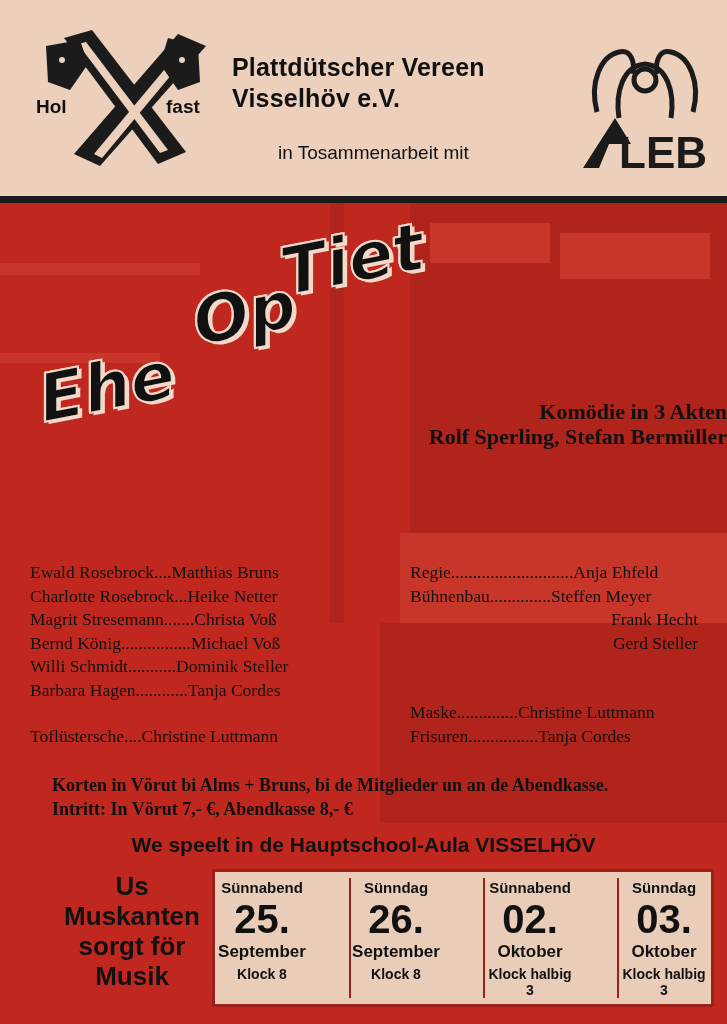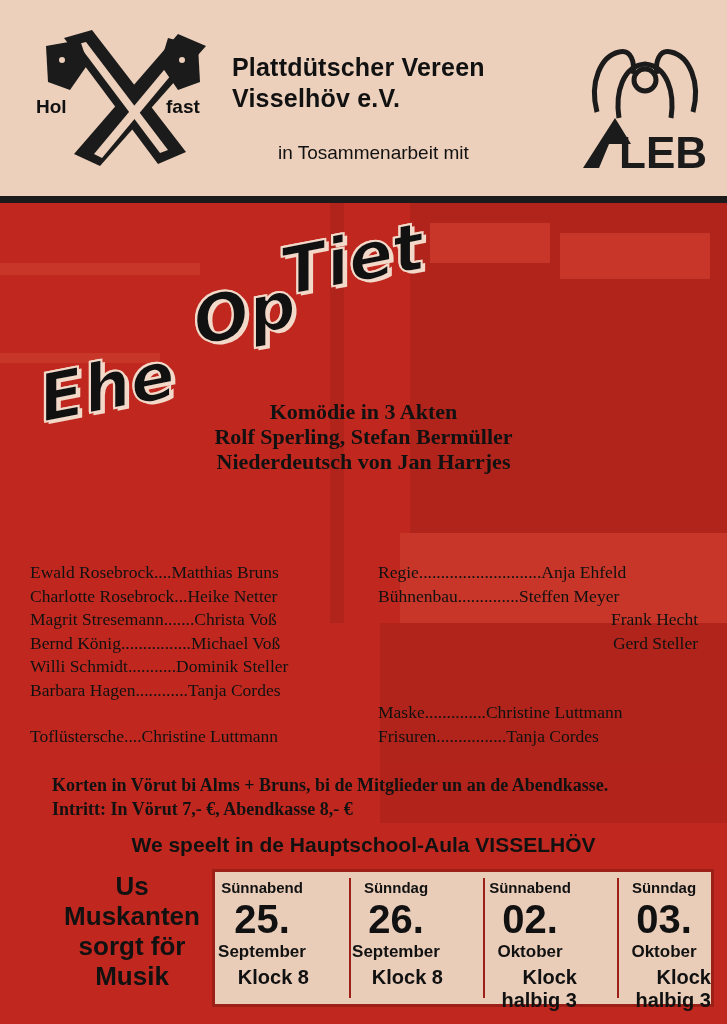--- a/index.html
+++ b/index.html
@@ -105,21 +105,21 @@
     white-space: nowrap;
   }
   .title-art .w1 { position:absolute; left: 10px; top: 92px; }
   .title-art .w2 { position:absolute; left: 176px; top: 46px; }
   .title-art .w3 { position:absolute; left: 272px; top: 14px; }
 
   .credits {
     position: absolute;
     left: 0; top: 196px;
     width: 727px;
-    text-align: center;
+    text-align: right;
     color: #111;
     font-family: "Liberation Serif", serif;
     font-weight: bold;
     font-size: 22px;
     line-height: 25px;
   }
   .credits div { white-space: nowrap; }
 
   .cast {
     position: absolute;
@@ -135,21 +135,21 @@
 
   .crew {
     position: absolute;
     left: 378px; top: 358px;
     width: 320px;
     color: #111;
     font-family: "Liberation Serif", serif;
     font-size: 17.5px;
     line-height: 23.5px;
   }
-  .crew .row { white-space: nowrap; }
+  .crew .row { white-space: nowrap; margin-left: 32px; }
   .crew .r-right { text-align: right; }
   .crew .gap-l { height: 46px; }
 
   .tickets {
     position: absolute;
     left: 44px; top: 570px;
     color: #111;
     font-family: "Liberation Serif", serif;
     font-weight: bold;
     font-size: 18px;
@@ -208,24 +208,23 @@
     font-size: 40px;
     font-weight: bold;
     line-height: 46px;
   }
   .date-cell .mon {
     font-size: 17px;
     font-weight: bold;
     line-height: 20px;
   }
   .date-cell .time {
-    font-size: 20px;
+    font-size: 14px;
     font-weight: bold;
     margin-top: 4px;
-    text-align: right;
   }
 </style>
 </head>
 <body>
 
 <div class="poster">
 
   <div class="header">
 
     <div class="logo-x">
@@ -290,21 +289,20 @@
 
     <div class="title-art">
       <div class="word w1">Ehe</div>
       <div class="word w2">Op</div>
       <div class="word w3">Tiet</div>
     </div>
 
     <div class="credits">
       <div>Komödie in 3 Akten</div>
       <div>Rolf Sperling, Stefan Bermüller</div>
-      <div>Niederdeutsch von Jan Harrjes</div>
     </div>
 
     <div class="cast">
       <div class="row">
         <span>Ewald Rosebrock</span><span>....</span><span>Matthias Bruns</span>
       </div>
       <div class="row">
         <span>Charlotte Rosebrock</span><span>...</span><span>Heike Netter</span>
       </div>
       <div class="row">

